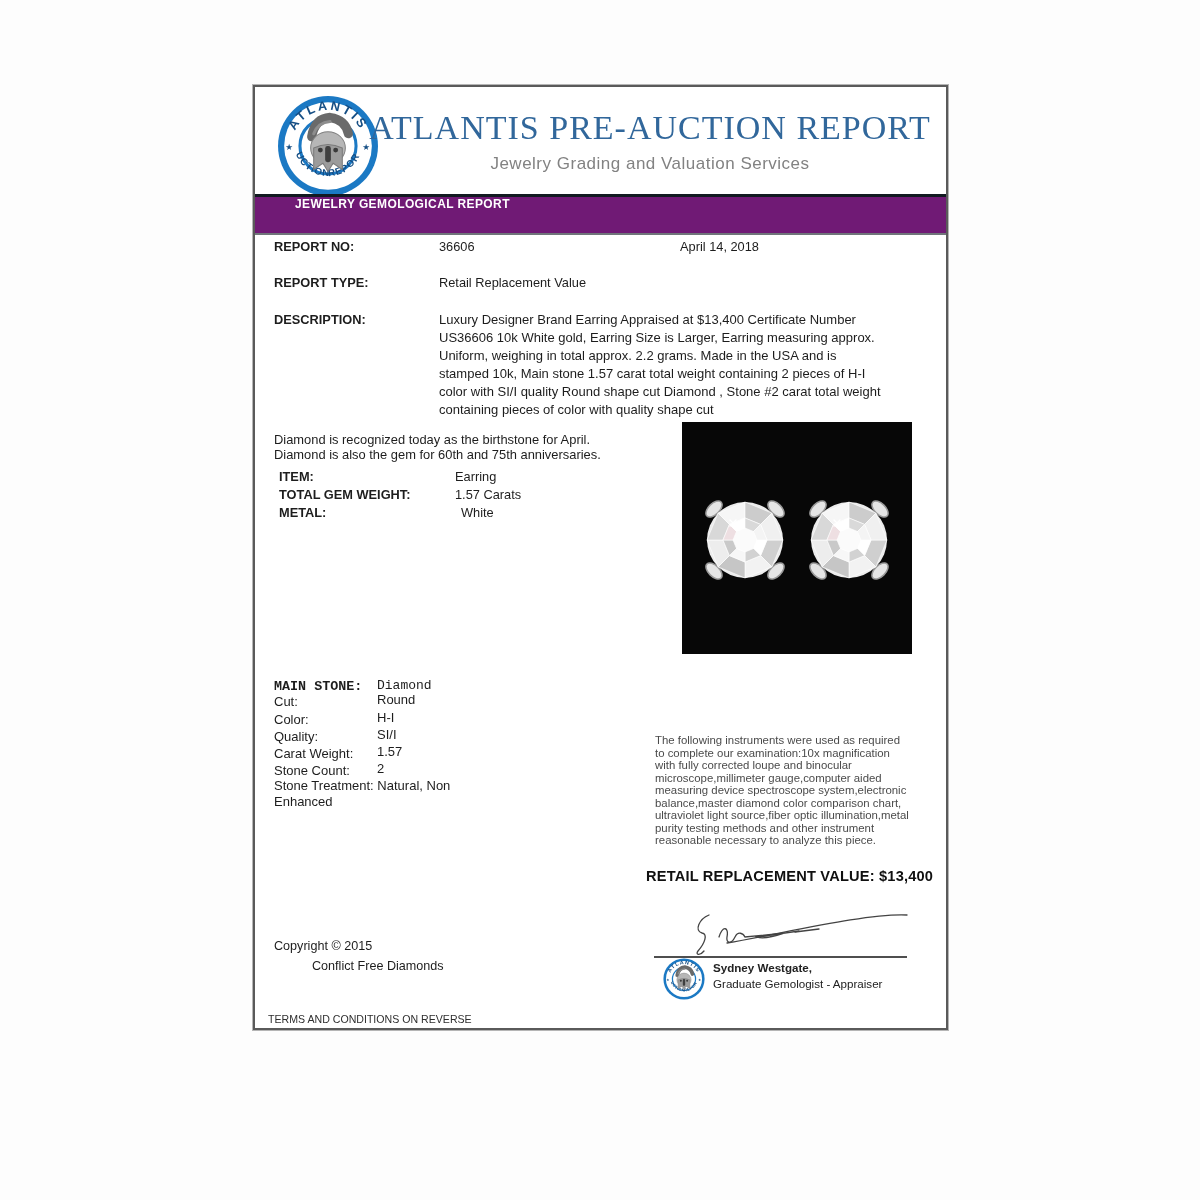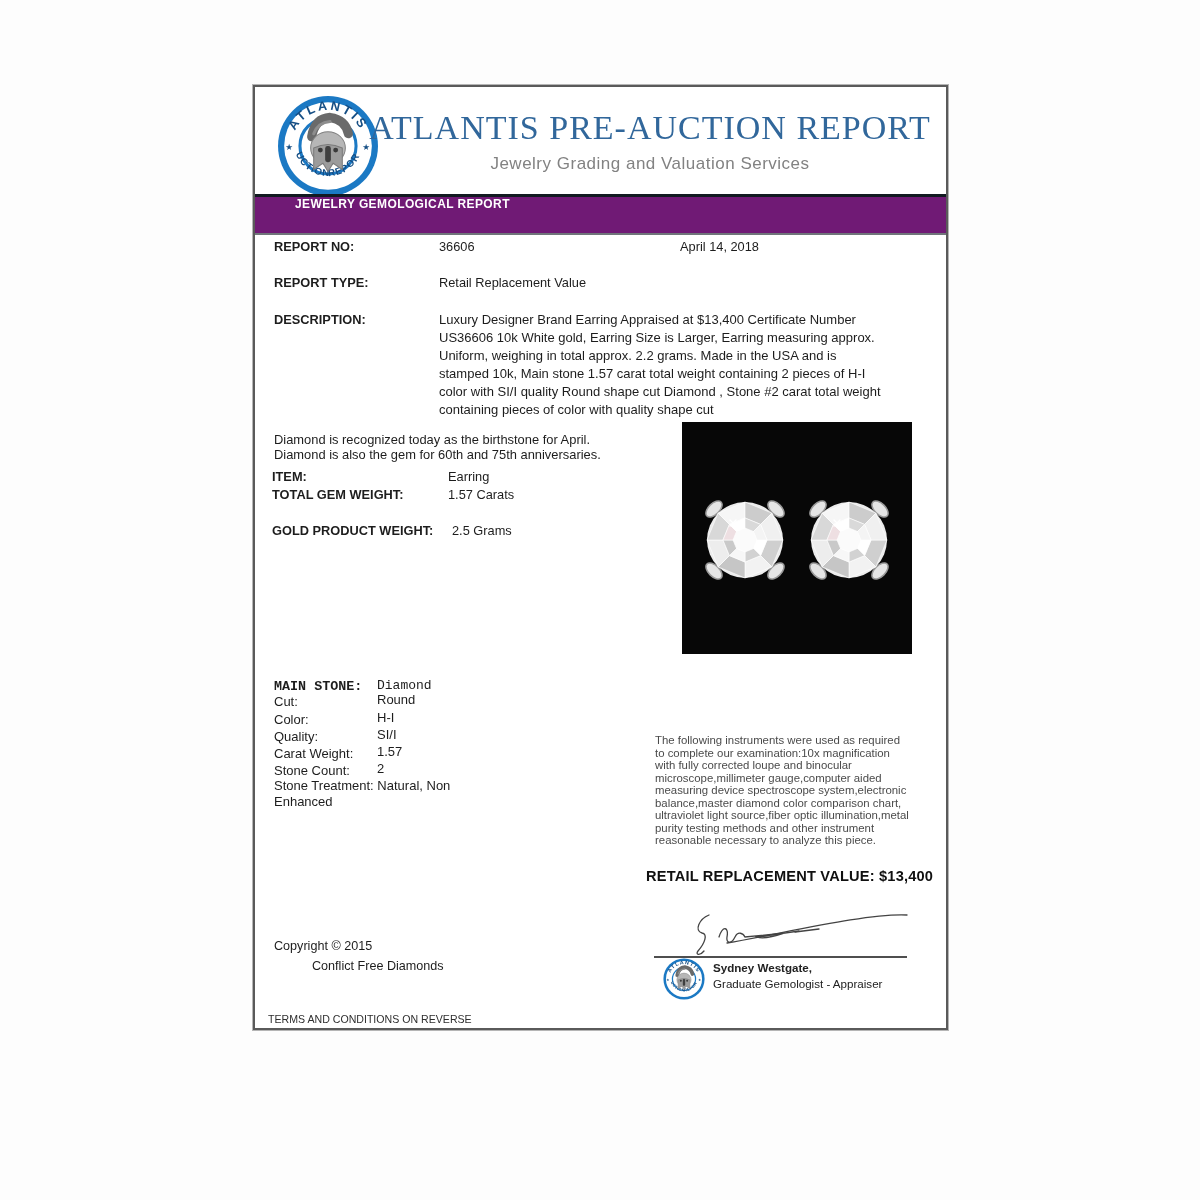--- a/index.html
+++ b/index.html
@@ -28,21 +28,21 @@
   }
   .banner span { margin-left:40px; color:#ffffff; font-size:12px; font-weight:bold; letter-spacing:0.4px; }
 
   
   .lbl { font-weight:bold; font-size:12.8px; }
   .val { font-size:12.8px; }
   .desc-text { font-size:13px; line-height:18px; }
 
   .note { font-size:12.9px; line-height:15.2px; }
 
-  .item-row { position:absolute; left:17px; width:400px; height:18px;text-decoration:underline; }
+  .item-row { position:absolute; left:24px; width:400px; height:18px;text-decoration:underline; }
   .item-row .lbl { position:absolute; left:0; }
   .item-row .val { position:absolute; left:176px; }
 
   
   .photo { position:absolute; left:427px; top:335px; width:230px; height:232px; background:#070707; }
 
   
   .stone-row { position:absolute; left:19px; width:220px; }
   .stone-row .slbl { font-size:13px; }
   .stone-row .sval { position:absolute; left:103px; font-size:13px; }
@@ -154,23 +154,23 @@
     <div class="abs note" style="left:19px; top:360px;">Diamond is also the gem for 60th and 75th anniversaries.</div>
 
     <div class="item-row" style="top:382px;">
       <span class="lbl">ITEM:</span>
       <span class="val">Earring</span>
     </div>
     <div class="item-row" style="top:400px;">
       <span class="lbl">TOTAL GEM WEIGHT:</span>
       <span class="val">1.57 Carats</span>
     </div>
-    <div class="item-row" style="top:436px;">
-      <span class="lbl">GOLD PRODUCT WEIGHT:</span>
-      <span class="val" style="left:180px;">2.5 Grams</span>
+    <div class="item-row" style="top:418px;">
+      <span class="lbl">METAL:</span>
+      <span class="val" style="left:182px;">White</span>
     </div>
 
     <div class="photo">
       <svg width="230" height="232" viewBox="0 0 230 232">
         <g transform="translate(8,60)">
           <use href="#diamond-stud"></use>
         </g>
         <g transform="translate(112,60)">
           <use href="#diamond-stud"></use>
         </g>

